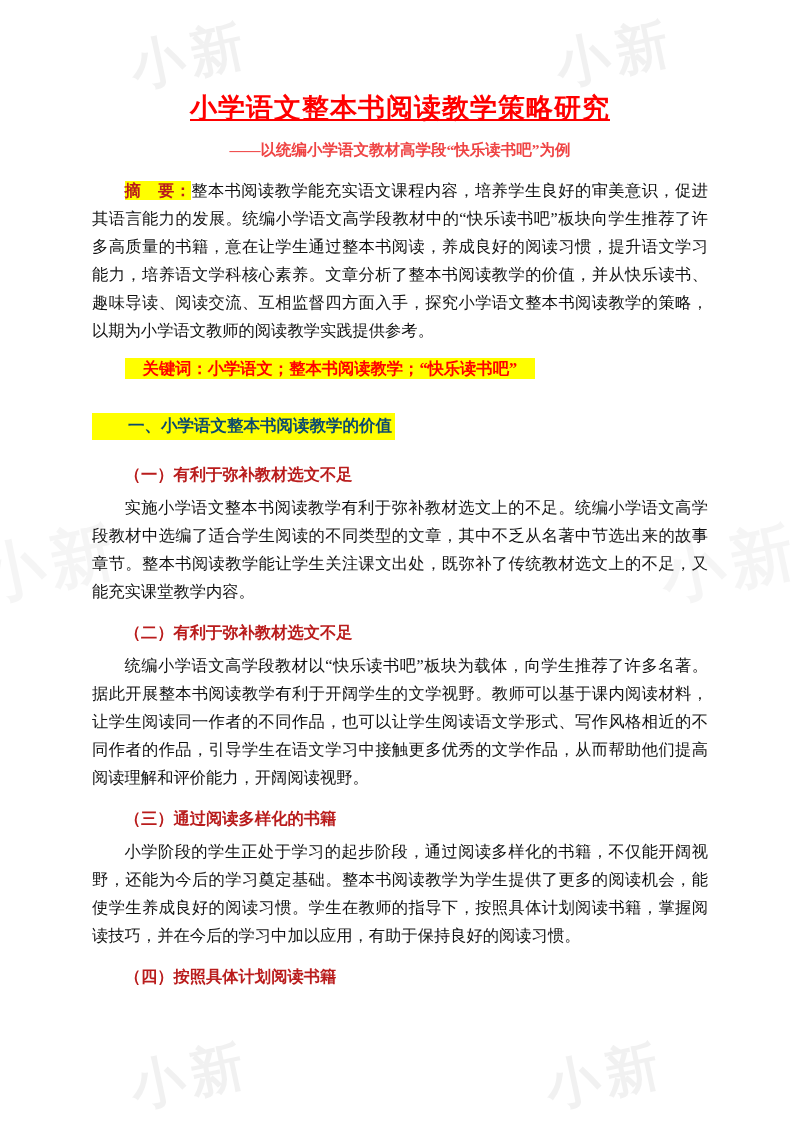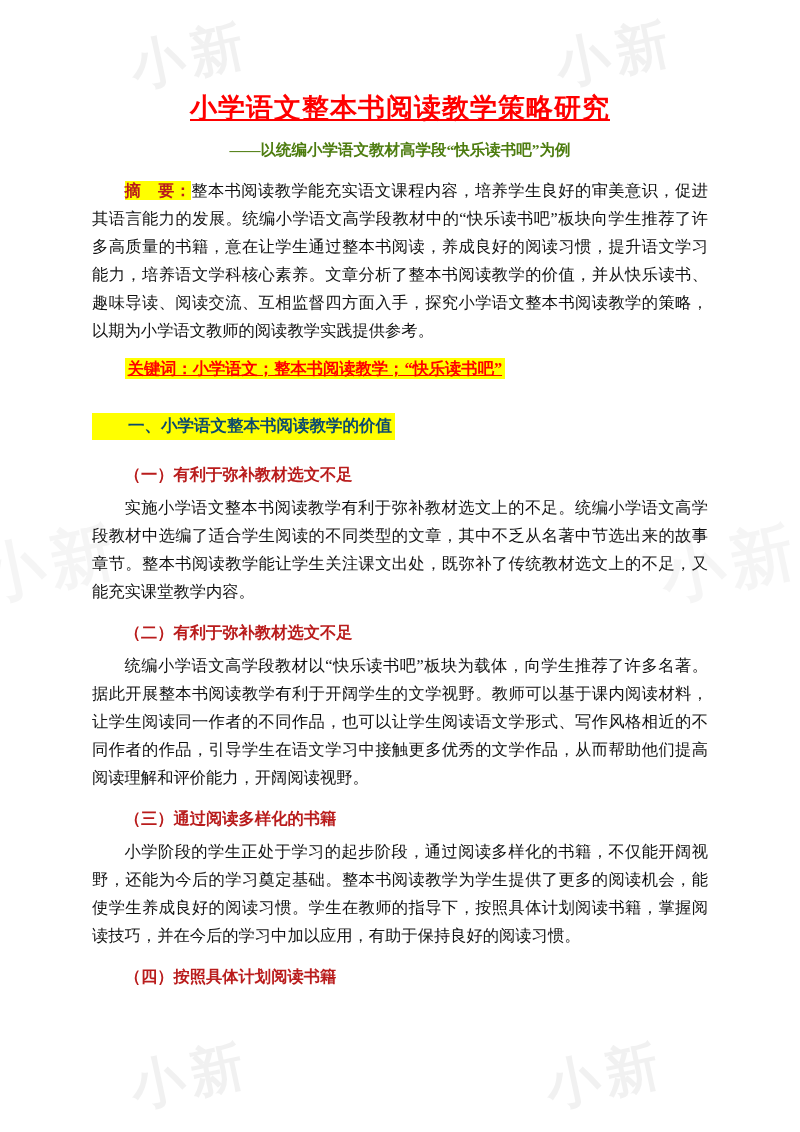--- a/index.html
+++ b/index.html
@@ -54,21 +54,21 @@
     color: #ff0000;
     font-weight: 700;
     font-size: 27px;
     letter-spacing: 1px;
     margin: 0 0 14px 0;
     font-family: "Liberation Serif", "DejaVu Serif", serif;
     text-decoration: underline;
   }
   .doc-subtitle {
     text-align: center;
-    color: #4d7c0f;
+    color: #ef4444;
     font-weight: 700;
     font-size: 15.5px;
     margin: 0 0 16px 0;
   }
 
   
   p.body-para {
     margin: 0 0 2px 0;
     font-size: 16.3px;
     line-height: 1.72;
@@ -89,22 +89,21 @@
   .kw-line {
     margin: 10px 0 14px 0;
     text-indent: 2em;
     font-size: 16.3px;
     line-height: 1.7;
   }
   .kw-highlight {
     background: #ffff00;
     color: #ff0000;
     font-weight: 700;
-    padding: 1px 3px;
-    text-decoration: underline;
+    padding: 1px 18px;
   }
 
   h2.section-h {
     margin: 16px 0 8px 0;
     font-size: 16.5px;
     font-weight: 700;
     color: #0c4a6e;
     background: #ffff00;
     display: inline-block;
     text-indent: 2em;

